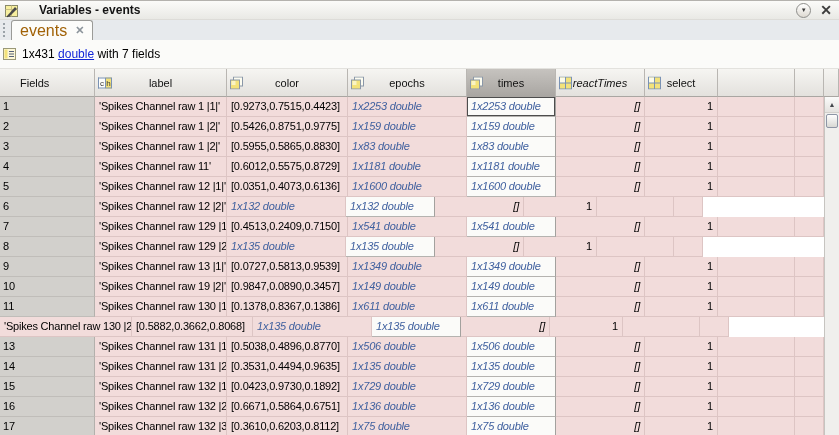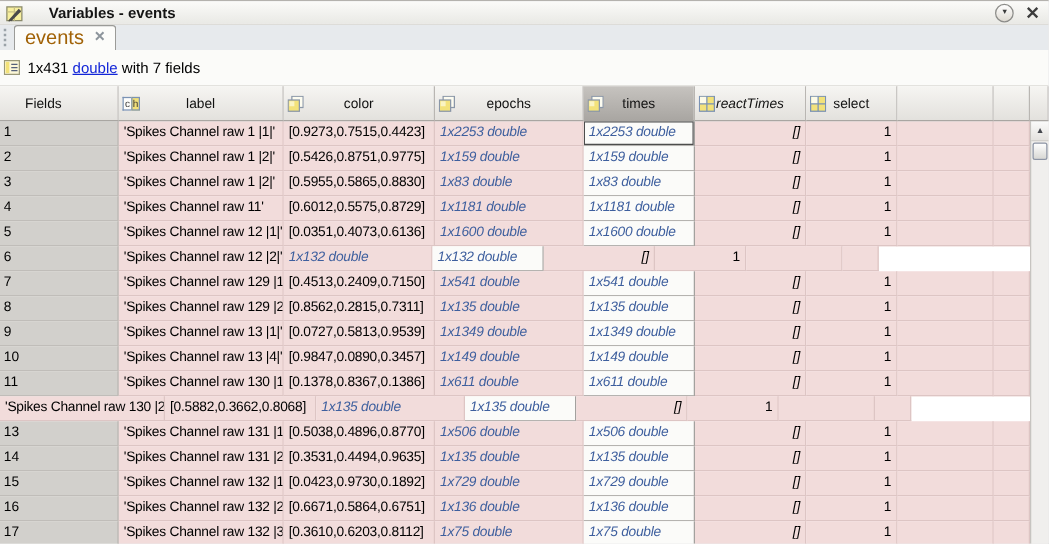--- a/index.html
+++ b/index.html
@@ -256,42 +256,41 @@
           <div class="cell col-epochs summary">1x541 double</div>
           <div class="cell col-times summary selcol">1x541 double</div>
           <div class="cell col-reactTimes right">[]</div>
           <div class="cell col-select right">1</div>
           <div class="cell col-extra1"></div>
           <div class="cell col-extra2"></div>
         </div>
         <div class="trow">
           <div class="cell fieldcell col-fields">8</div>
           <div class="cell col-label">'Spikes Channel raw 129 |2|'</div>
-          <div class="cell col-color">[0.8562,0.2815,0.7311]</div>
           <div class="cell col-epochs summary">1x135 double</div>
           <div class="cell col-times summary selcol">1x135 double</div>
           <div class="cell col-reactTimes right">[]</div>
           <div class="cell col-select right">1</div>
           <div class="cell col-extra1"></div>
           <div class="cell col-extra2"></div>
         </div>
         <div class="trow">
           <div class="cell fieldcell col-fields">9</div>
           <div class="cell col-label">'Spikes Channel raw 13 |1|'</div>
           <div class="cell col-color">[0.0727,0.5813,0.9539]</div>
           <div class="cell col-epochs summary">1x1349 double</div>
           <div class="cell col-times summary selcol">1x1349 double</div>
           <div class="cell col-reactTimes right">[]</div>
           <div class="cell col-select right">1</div>
           <div class="cell col-extra1"></div>
           <div class="cell col-extra2"></div>
         </div>
         <div class="trow">
           <div class="cell fieldcell col-fields">10</div>
-          <div class="cell col-label">'Spikes Channel raw 13 |4|'</div>
+          <div class="cell col-label">'Spikes Channel raw 19 |2|'</div>
           <div class="cell col-color">[0.9847,0.0890,0.3457]</div>
           <div class="cell col-epochs summary">1x149 double</div>
           <div class="cell col-times summary selcol">1x149 double</div>
           <div class="cell col-reactTimes right">[]</div>
           <div class="cell col-select right">1</div>
           <div class="cell col-extra1"></div>
           <div class="cell col-extra2"></div>
         </div>
         <div class="trow">
           <div class="cell fieldcell col-fields">11</div>

